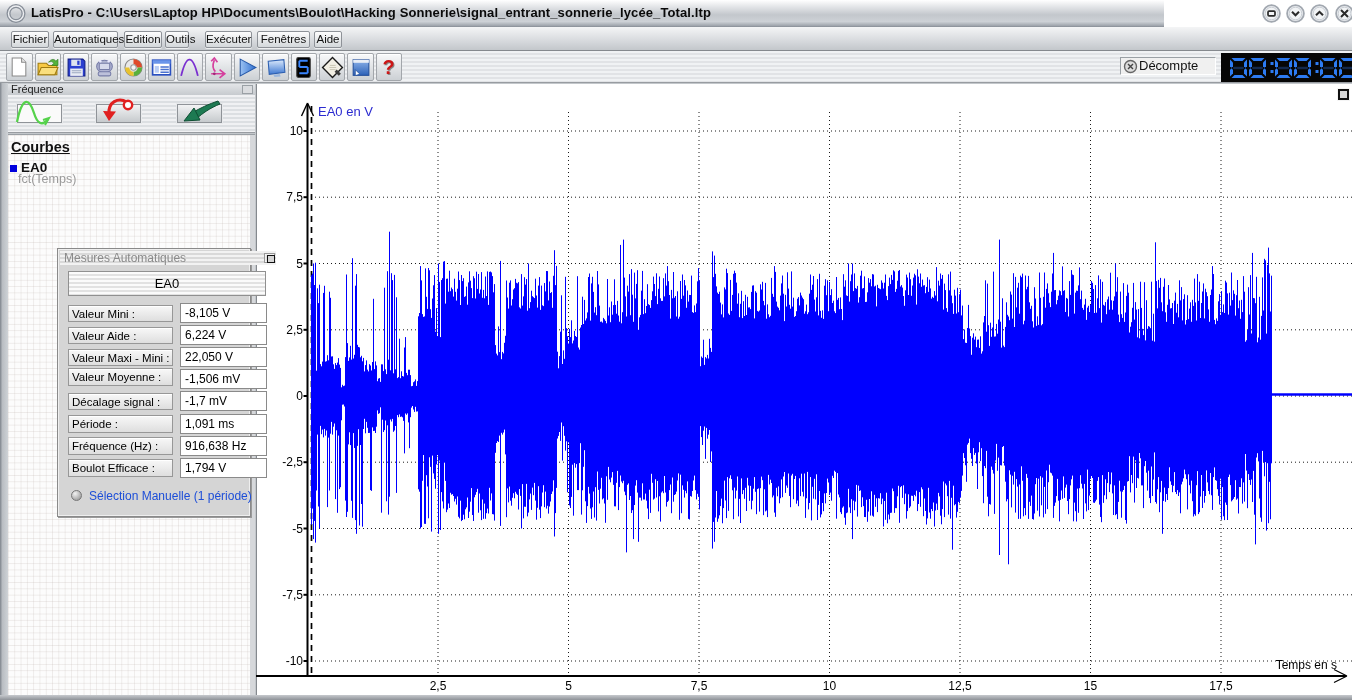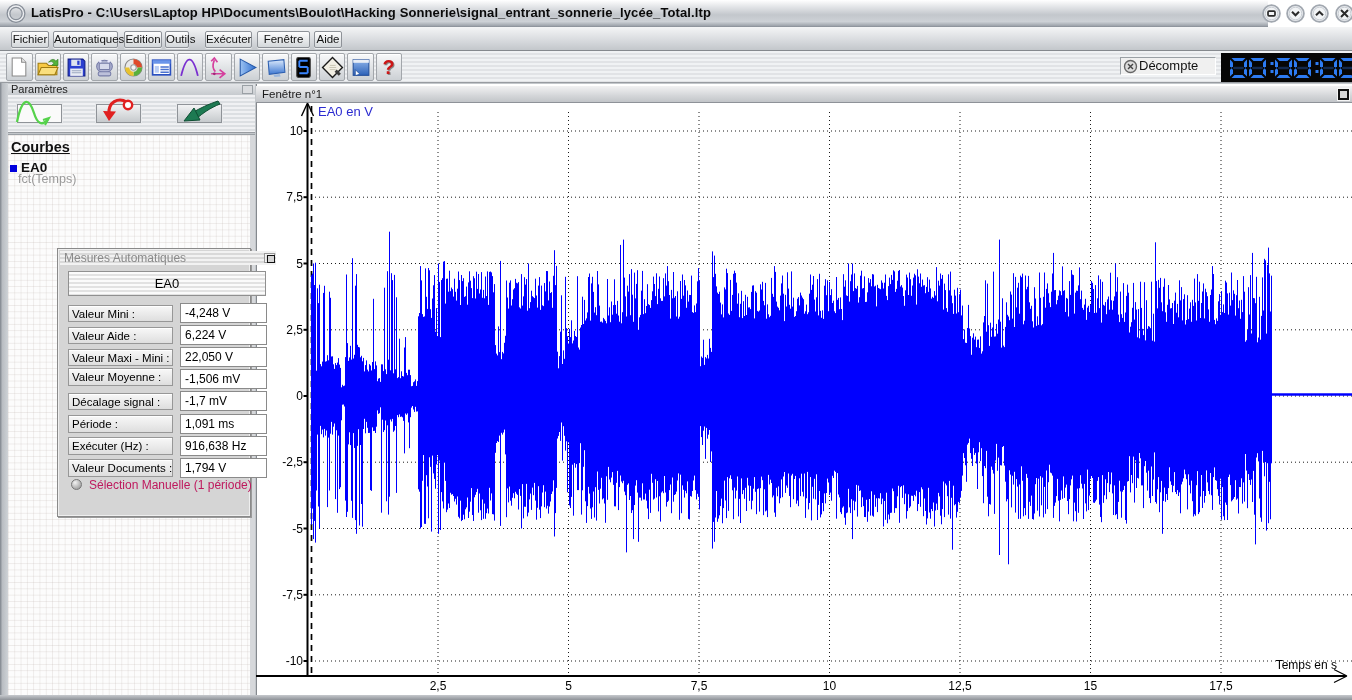--- a/index.html
+++ b/index.html
@@ -1,16 +1,16 @@
 <!DOCTYPE html>
 <html><head><meta charset="utf-8"><style>
 *{margin:0;padding:0;box-sizing:border-box}
 html,body{width:1352px;height:700px;overflow:hidden;font-family:"Liberation Sans",sans-serif;background:#fff}
 #root{position:relative;width:1352px;height:700px}
-#title{position:absolute;left:0;top:0;width:1268px;height:27px;background:linear-gradient(#ffffff,#e3e5e8 25%,#c3c7cc 55%,#cdd1d6 80%,#9aa0a8 97%,#7e848c);}
+#title{position:absolute;left:0;top:0;width:1164px;height:27px;background:linear-gradient(#ffffff,#e3e5e8 25%,#c3c7cc 55%,#cdd1d6 80%,#9aa0a8 97%,#7e848c);}
 #title .txt{position:absolute;left:31px;top:5px;font-size:13px;font-weight:bold;color:#0a0a0a;letter-spacing:0.11px;white-space:nowrap}
 #menubar{position:absolute;left:0;top:27px;width:1352px;height:24px;background:linear-gradient(#f4f5f6,#d2d5d9 70%,#c3c7cb);border-bottom:1px solid #85898e}
 .mb{position:absolute;top:4px;height:17px;border:1px solid #8e9298;border-radius:2px;background:linear-gradient(#fdfdfd,#d4d8db);font-size:11.5px;color:#111;text-align:center;line-height:15px;box-shadow:0 1px 0 rgba(255,255,255,.7)}
 #toolbar{position:absolute;left:0;top:51px;width:1352px;height:32px;background:repeating-linear-gradient(180deg,#f0f2f4 0 2px,#e1e3e6 2px 4px);border-bottom:1px solid #989ca1}
 .tb{position:absolute;top:2px;width:26.5px;height:28px;border:1px solid #a2a6ab;border-radius:2px;background:linear-gradient(#f8f9fa,#ccd0d4);box-shadow:inset 0 1px 0 #fff;display:flex;align-items:center;justify-content:center}
 #decompte{position:absolute;left:1120px;top:57px;width:96px;height:18px;background:#f0f0f0;border:1px solid #9aa0a5;border-right-color:#fff;border-bottom-color:#fff;font-size:13px;color:#111;line-height:16px}
 #decompte span{position:absolute;left:18px;top:0}
 #main{position:absolute;left:0;top:83px;width:1352px;height:617px;background:#c3c7cb}
 #lframe{position:absolute;left:0;top:83px;width:8px;height:617px;background:linear-gradient(90deg,#7e848c,#b9bdc2 30%,#ced2d6)}
 #phdr{position:absolute;left:8px;top:84px;width:247px;height:11px;background:linear-gradient(#e3e5e8,#c6cace);font-size:11px;color:#222;line-height:11px}
@@ -29,21 +29,21 @@
 #chart{position:absolute;left:0;top:0;z-index:4;pointer-events:none}
 #botstrip{position:absolute;left:0;top:695px;width:1352px;height:5px;background:linear-gradient(#c6c9cd,#8e9298)}
 #dlg{position:absolute;left:57px;top:248px;width:194px;height:269px;background:#d5d5d5;border:1px solid #8a8a8a;box-shadow:inset 0 0 0 1px #efefef,1px 1px 0 #9a9a9a;z-index:10}
 #dlgtitle{position:absolute;left:2px;top:2px;width:216px;height:14px;background:repeating-linear-gradient(180deg,#f2f2f2 0 2px,#d9d9d9 2px 4px);font-size:12px;color:#8a8a8a;line-height:14px}
 #dlgtitle span{position:absolute;left:4px}
 #dlgbtn{position:absolute;left:206px;top:4px;width:11px;height:10px;background:#e2e2e2;border:1px solid #999;box-shadow:inset 0 0 0 0.5px #fff}
 #dlgbtn:before{content:"";position:absolute;left:1.5px;top:1px;width:6px;height:5.5px;border:1.5px solid #111;background:#d5d5d5}
 #ea0box{position:absolute;left:10px;top:22px;width:198px;height:25px;border:1px solid #909090;background:repeating-linear-gradient(180deg,#fbfbfb 0 2px,#e2e2e2 2px 4px);font-size:13px;color:#000;text-align:center;line-height:24px}
 .dl{position:absolute;left:10px;width:105px;height:17.5px;border:1px solid #979797;background:linear-gradient(#f8f8f8,#dedede);font-size:11.5px;color:#000;line-height:16px;padding-left:3px;box-shadow:inset 0 1px 0 #fff;white-space:nowrap}
 .dv{position:absolute;left:122px;width:87px;height:20px;border:1px solid #8a8a8a;background:#fff;font-size:12px;color:#000;line-height:19px;padding-left:4px}
-#radio{position:absolute;left:13px;top:229px;width:210px;height:14px;font-size:12px;color:#be185d;white-space:nowrap}
+#radio{position:absolute;left:13px;top:240px;width:210px;height:14px;font-size:12px;color:#1d4ed8;white-space:nowrap}
 #radio .c{position:absolute;left:0;top:1px;width:11px;height:11px;border-radius:50%;background:radial-gradient(circle at 35% 30%,#f2f2f2,#b9b9b9 55%,#8c8c8c);border:1px solid #777}
 #radio span{position:absolute;left:18px;top:0}
 .wbtn{position:absolute;top:3.5px;width:19px;height:19px}
 .wbtn svg{position:absolute;left:0;top:0}
 </style></head><body>
 <div id="root">
 <div id="title"><svg width="36" height="27" viewBox="0 0 36 27">
         <circle cx="16" cy="13.5" r="7.5" fill="none" stroke="#878e98" stroke-width="4"></circle>
         <circle cx="16" cy="13.5" r="7.5" fill="none" stroke="#eceef1" stroke-width="1.4"></circle>
       </svg>
@@ -76,21 +76,21 @@
           <path d="M6 6 L13 13 M13 6 L6 13" stroke="#2a2a2a" stroke-width="2"></path>
         </svg>
       </div>
 </div>
 <div id="menubar">
 <div class="mb" style="left:11px;width:38px">Fichier</div>
 <div class="mb" style="left:53px;width:65px">Automatiques</div>
 <div class="mb" style="left:124px;width:38px">Edition</div>
 <div class="mb" style="left:165px;width:24px">Outils</div>
 <div class="mb" style="left:205px;width:47px">Exécuter</div>
-<div class="mb" style="left:257px;width:53px">Fenêtre</div>
+<div class="mb" style="left:257px;width:53px">Fenêtres</div>
 <div class="mb" style="left:314px;width:28px">Aide</div>
 </div>
 <div id="toolbar">
       <div class="tb" style="left:6.0px">
         <svg width="22" height="22" viewBox="0 0 21 21">
           <path d="M4 2h9l4 4v13H4z" fill="#fff" stroke="#8a8a8a"></path>
           <path d="M13 2v4h4" fill="#e8e8e8" stroke="#8a8a8a"></path>
         </svg>
       </div>
       <div class="tb" style="left:34.5px">
@@ -238,21 +238,21 @@
         <path d="M1341.5 68 L1343 66.8 L1352 66.8 L1353.5 68 L1352 69.2 L1343 69.2 Z" fill="#13294e"></path>
         <rect x="1270.5" y="62" width="3" height="3" fill="#2d7bf2"></rect>
         <rect x="1270.5" y="70" width="3" height="3" fill="#2d7bf2"></rect>
         <rect x="1315.5" y="62" width="3" height="3" fill="#2d7bf2"></rect>
         <rect x="1315.5" y="70" width="3" height="3" fill="#2d7bf2"></rect>
       </g>
 </svg>
 <div id="main"></div>
 <div id="lframe"></div>
 <div id="phdr">
-      <span>Paramètres</span>
+      <span>Fréquence</span>
       <div style="position:absolute;left:234px;top:1px;width:11px;height:9px;background:#dadcdf;border:1px solid #9aa0a5"></div>
     </div>
 <div id="pbtnzone"></div>
 <div class="pb" style="left:17px;background:#fafafa"></div>
 <div class="pb" style="left:96px"></div>
 <div class="pb" style="left:177px"></div>
 <svg width="44" height="38" viewBox="0 0 44 38" style="position:absolute;left:14px;top:94px;z-index:3">
       <path d="M3 28 C8 3 15 3 20 19 C23 29 28 33 34 25" fill="none" stroke="#55d24b" stroke-width="2.3"></path>
       <path d="M29 26 L35 24 L31 31" fill="none" stroke="#55d24b" stroke-width="2"></path>
     </svg>
@@ -265,23 +265,20 @@
       <path d="M46 7 C37 10 28 14 20 19 L24 25 C31 19 38 14 48 10 Z" fill="#1d7a52" stroke="#0e4e33" stroke-width="1"></path>
       <path d="M22 14 L12 27 L28 26 Z" fill="#1d7a52" stroke="#0e4e33" stroke-width="1"></path>
     </svg>
 <div id="pstrip" style="position:absolute;left:250px;top:134px;width:5px;height:561px;background:#d6d8db;border-top:1px solid #9aa0a5"></div>
     <div id="pbody">
       <div id="courbes">Courbes</div>
       <div id="ea0row"><span class="sq"></span>EA0</div>
       <div id="fct">fct(Temps)</div>
     </div>
 <div id="chartwin"></div>
-<div id="chdr">
-      <span>Fenêtre n°1</span>
-    </div>
 <div id="chbtn"></div>
 <svg id="chart" width="1352" height="700" viewBox="0 0 1352 700">
 <style>.dot{stroke:#1a1a1a;stroke-width:1;stroke-dasharray:1 3} .cl{font:12px "Liberation Sans",sans-serif;fill:#000}</style>
 <line x1="311" y1="131" x2="1352" y2="131" class="dot"></line>
       <line x1="303.5" y1="131" x2="307.5" y2="131" stroke="#000" stroke-width="2"></line>
       <line x1="311" y1="197.2" x2="1352" y2="197.2" class="dot"></line>
       <line x1="303.5" y1="197.2" x2="307.5" y2="197.2" stroke="#000" stroke-width="2"></line>
       <line x1="311" y1="263.5" x2="1352" y2="263.5" class="dot"></line>
       <line x1="303.5" y1="263.5" x2="307.5" y2="263.5" stroke="#000" stroke-width="2"></line>
       <line x1="311" y1="329.8" x2="1352" y2="329.8" class="dot"></line>
@@ -330,32 +327,32 @@
 <line x1="1271" y1="394.5" x2="1352" y2="394.5" stroke="#0000ff" stroke-width="2.4"></line>
 </svg>
 <div id="botstrip"></div>
 <div id="dlg">
 <div id="dlgtitle">
         <span>Mesures Automatiques</span>
       </div>
       <div id="dlgbtn"></div>
 <div id="ea0box">EA0</div>
 <div class="dl" style="top:55.5px">Valeur Mini :</div>
-      <div class="dv" style="top:54.0px">-4,248 V</div>
+      <div class="dv" style="top:54.0px">-8,105 V</div>
       <div class="dl" style="top:77.6px">Valeur Aide :</div>
       <div class="dv" style="top:76.1px">6,224 V</div>
       <div class="dl" style="top:99.7px">Valeur Maxi - Mini :</div>
       <div class="dv" style="top:98.2px">22,050 V</div>
       <div class="dl" style="top:119px">Valeur Moyenne :</div>
       <div class="dv" style="top:120.3px">-1,506 mV</div>
       <div class="dl" style="top:143.9px">Décalage signal  :</div>
       <div class="dv" style="top:142.4px">-1,7 mV</div>
       <div class="dl" style="top:166.0px">Période :</div>
       <div class="dv" style="top:164.5px">1,091 ms</div>
-      <div class="dl" style="top:188.1px">Exécuter (Hz) :</div>
+      <div class="dl" style="top:188.1px">Fréquence (Hz) :</div>
       <div class="dv" style="top:186.6px">916,638 Hz</div>
-      <div class="dl" style="top:210.2px">Valeur Documents :</div>
+      <div class="dl" style="top:210.2px">Boulot Efficace :</div>
       <div class="dv" style="top:208.7px">1,794 V</div>
 <div id="radio">
         <div class="c"></div>
         <span>Sélection Manuelle (1 période)</span>
       </div>
 </div>
 </div>
 </body></html>

